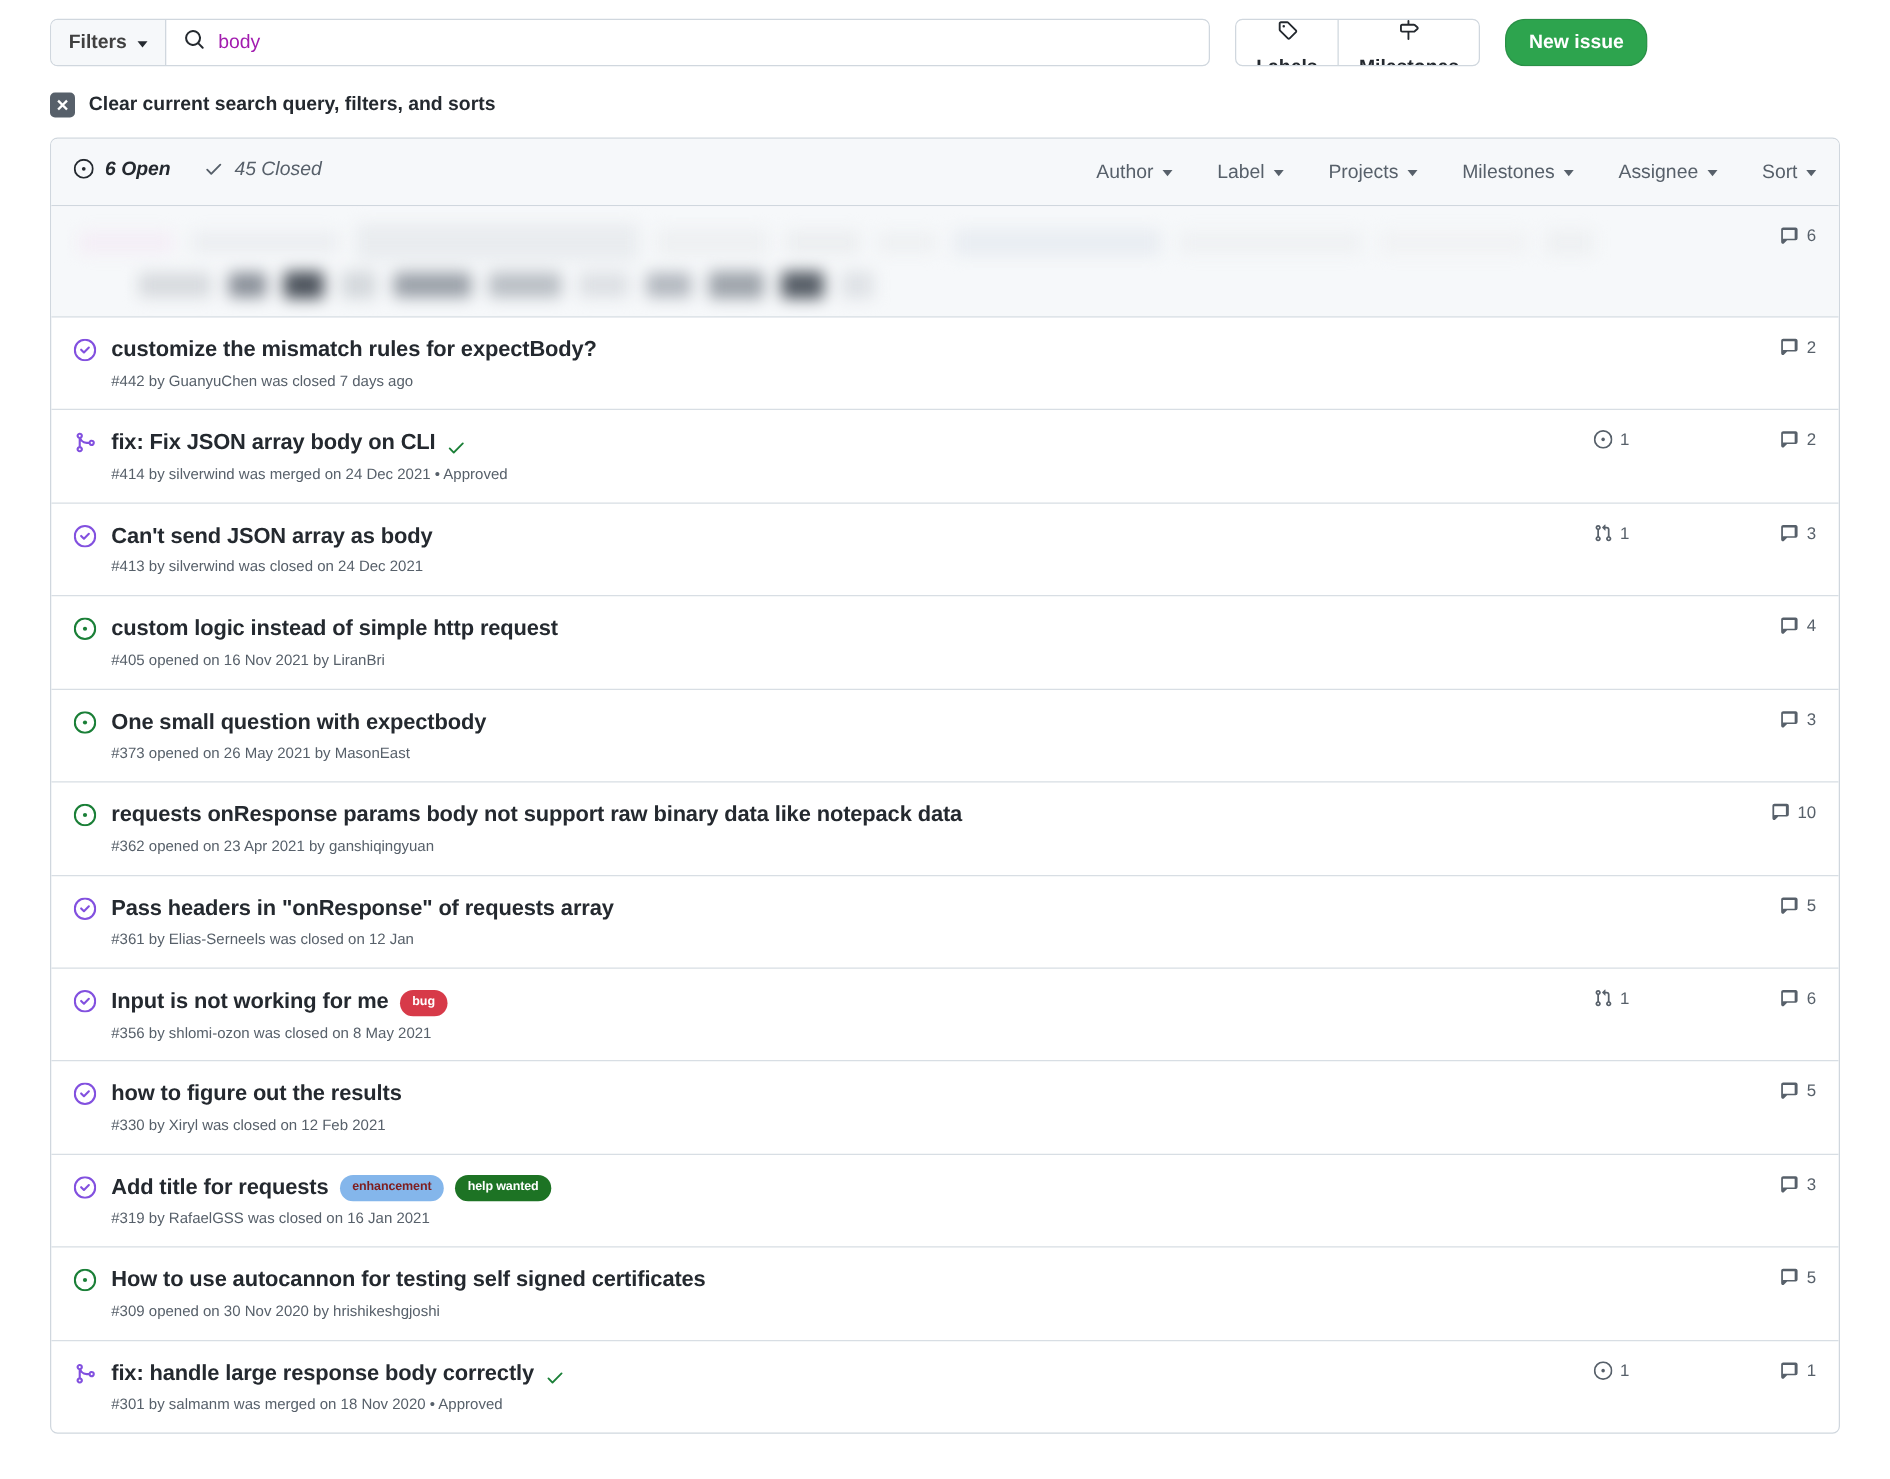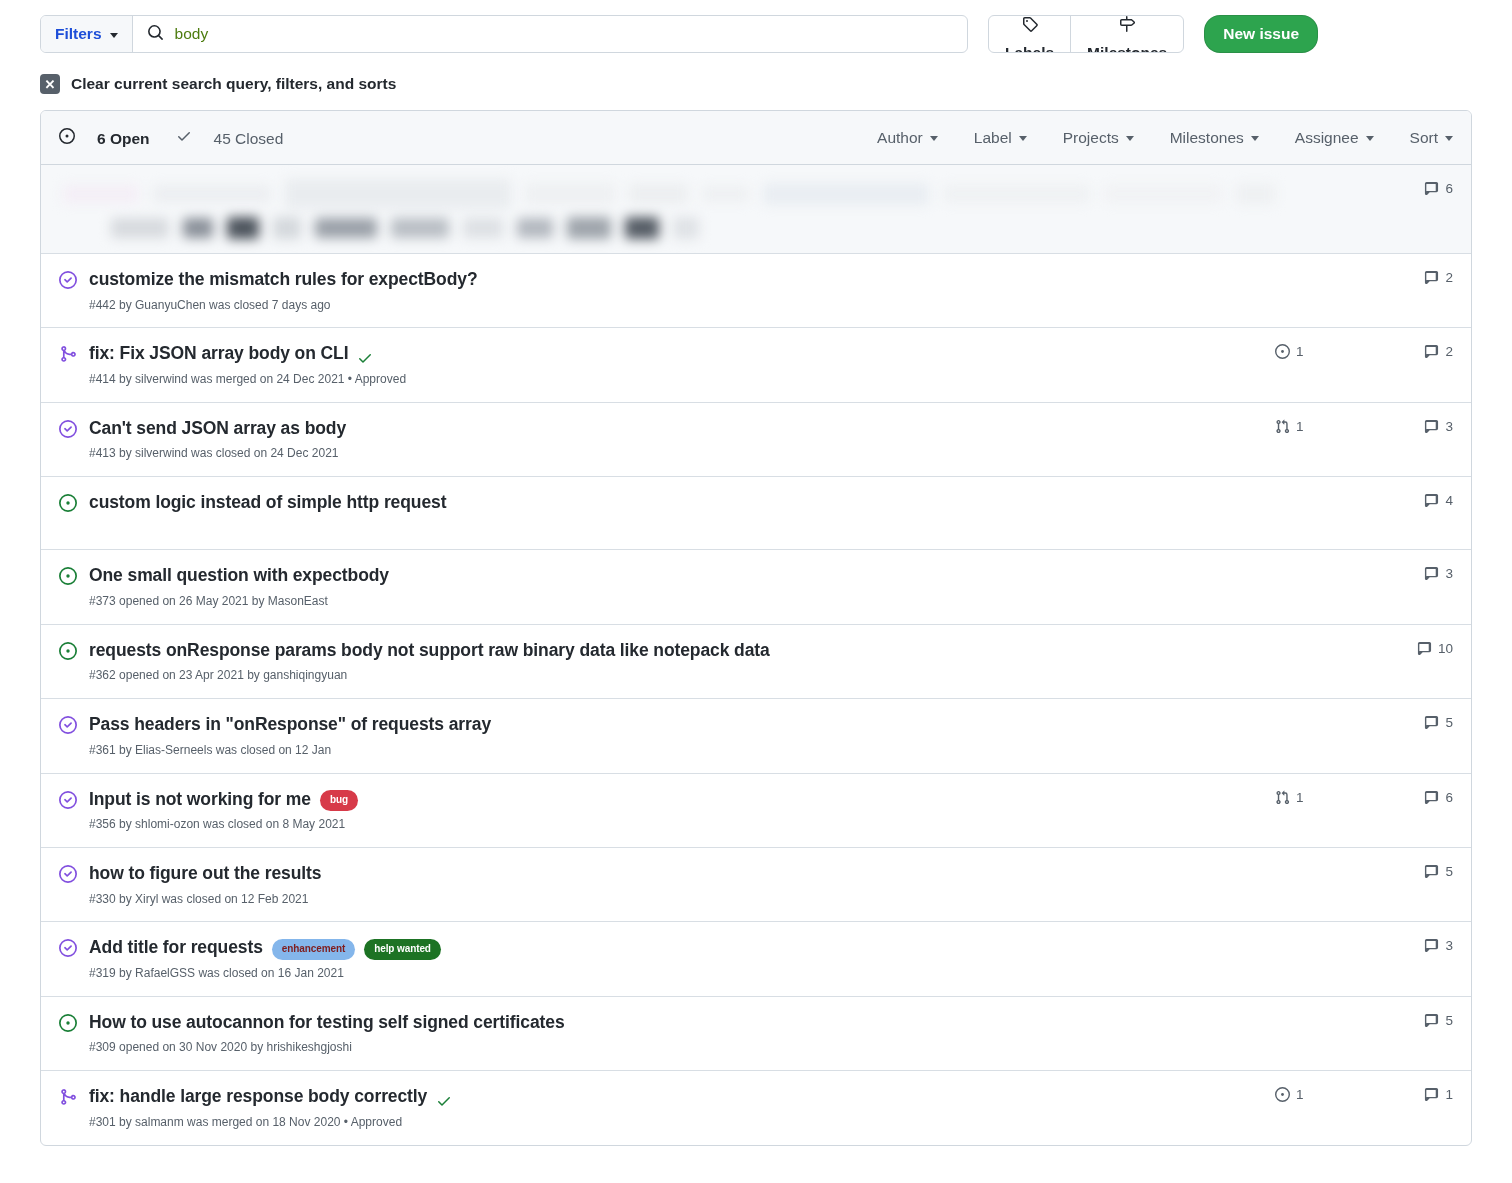--- a/index.html
+++ b/index.html
@@ -20,32 +20,32 @@
   .search-group {
     display: flex; align-items: stretch;
     height: 38px; flex: 0 0 928px;
     border: 1px solid #d0d7de; border-radius: 6px;
     background: #ffffff; overflow: hidden;
   }
   .filters-btn {
     display: flex; align-items: center; gap: 8px;
     padding: 0 14px; background: #f6f8fa;
     border-right: 1px solid #d0d7de;
-    font-size: 15.5px; font-weight: 600; color: #1d4ed8;
+    font-size: 15.5px; font-weight: 600; color: #404040;
     cursor: pointer; white-space: nowrap;
   }
   .caret {
     width: 0; height: 0; display: inline-block;
     border-left: 4.5px solid transparent;
     border-right: 4.5px solid transparent;
     border-top: 5px solid #24292f;
     margin-top: 2px;
   }
   .search-area { display: flex; align-items: center; gap: 11px; padding: 0 14px; flex: 1; }
-  .search-val { font-size: 15.5px; color: #4d7c0f; }
+  .search-val { font-size: 15.5px; color: #a21caf; }
 
   .lm-group {
     display: flex; align-items: stretch; height: 38px;
     border: 1px solid #d0d7de; border-radius: 6px; background: #ffffff;
     overflow: hidden;
   }
   .lm-item {
     display: flex; align-items: center; gap: 8px;
     padding: 0 16px; font-size: 15.5px; font-weight: 600; color: #24292f;
     cursor: pointer; white-space: nowrap; flex-direction: column;
@@ -82,21 +82,21 @@
   .issues-box {
     border: 1px solid #d0d7de; border-radius: 6px;
     background: #ffffff; overflow: hidden;
   }
   .issues-head {
     background: #f6f8fa; border-bottom: 1px solid #d0d7de;
     height: 54px; display: flex; align-items: center;
     padding: 0 18px; gap: 0;
   }
   .state-tabs { display: flex; align-items: center; gap: 26px; }
-  .state-tab { display: flex; align-items: flex-end; gap: 22px; font-size: 15.5px; cursor: pointer; }
+  .state-tab { display: flex; align-items: flex-start; gap: 9px; font-size: 15.5px; cursor: pointer; font-style: italic; }
   .state-tab.open { color: #24292f; font-weight: 600; }
   .state-tab.closed { color: #57606a; font-weight: 400; }
   .head-filters { margin-left: auto; display: flex; align-items: center; gap: 36px; }
   .head-filter {
     display: flex; align-items: center; gap: 7px;
     font-size: 15.5px; color: #57606a; cursor: pointer;
   }
   .caret-gray {
     width: 0; height: 0; display: inline-block;
     border-left: 4.5px solid transparent;
@@ -377,20 +377,21 @@
         <div class="issue-row">
       <div class="row-icon"><svg width="18" height="18" viewBox="0 0 16 16" fill="#1a7f37">
               <path d="M8 9.5a1.5 1.5 0 100-3 1.5 1.5 0 000 3z"></path>
               <path d="M8 0a8 8 0 110 16A8 8 0 018 0zM1.5 8a6.5 6.5 0 1013 0 6.5 6.5 0 00-13 0z"></path>
             </svg></div>
       <div class="row-main">
         <div class="row-title">
           <span class="t">custom logic instead of simple http request</span>
 
         </div>
+        <div class="row-meta"><span>#405 opened on 16 Nov 2021 by LiranBri</span></div>
       </div>
       <div class="row-right">
         <div class="link-count"></div>
         <div class="comment-count">
               <svg width="15" height="15" viewBox="0 0 16 16" fill="#57606a">
                 <path d="M2.573 11.18a.25.25 0 01.177-.43h9.5a.25.25 0 00.25-.25v-7a.25.25 0 00-.25-.25h-9.5a.25.25 0 00-.25.25v8.19zM1 2.75C1 1.784 1.784 1 2.75 1h10.5c.966 0 1.75.784 1.75 1.75v7.5A1.75 1.75 0 0113.25 12H6.06l-2.573 2.573A1.458 1.458 0 011 13.543z"></path>
               </svg>
               <span>4</span>
             </div>
       </div>

